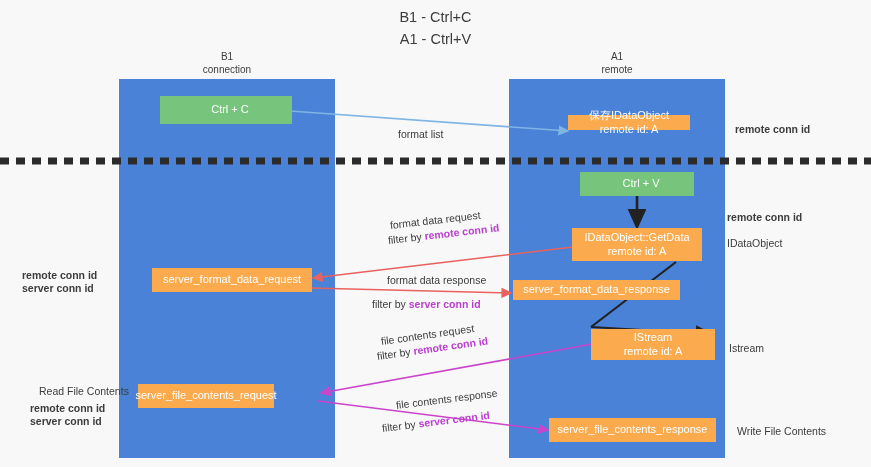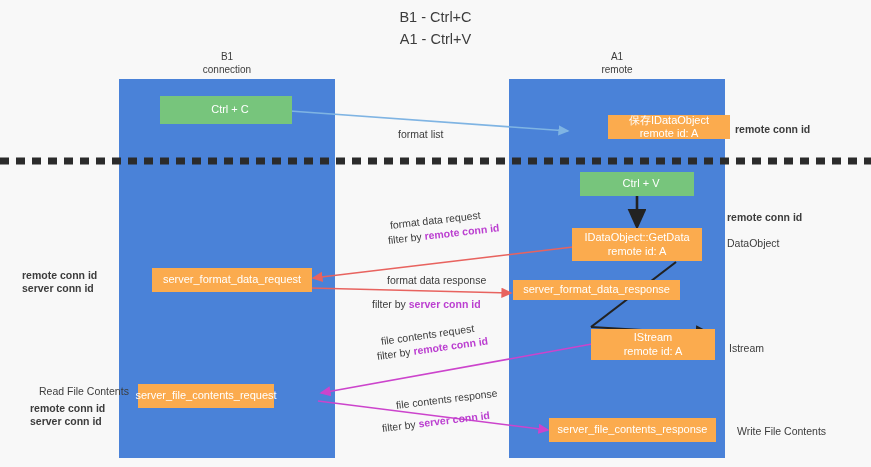--- a/index.html
+++ b/index.html
@@ -95,21 +95,21 @@
     <line x1="676" y1="262" x2="591" y2="327" stroke="#222222" stroke-width="2.2"></line>
     <line x1="591" y1="327" x2="710" y2="334" stroke="#222222" stroke-width="2.2" marker-end="url(#ar-blk)"></line>
 
     <line x1="592" y1="344" x2="321" y2="393" stroke="#cc44cc" stroke-width="1.6" marker-end="url(#ar-mag)"></line>
 
     <line x1="318" y1="401" x2="548" y2="430" stroke="#cc44cc" stroke-width="1.6" marker-end="url(#ar-mag)"></line>
   </svg>
 
   <div class="box green" style="left:160px;top:96px;width:132px;height:28px;">Ctrl + C</div>
 
-  <div class="box orange" style="left:608px;top:115px;width:122px;height:24px;">保存IDataObject
+  <div class="box orange" style="left:568px;top:115px;width:122px;height:15px;">保存IDataObject
 remote id: A</div>
 
   <div class="box green" style="left:580px;top:172px;width:114px;height:24px;">Ctrl + V</div>
 
   <div class="box orange" style="left:572px;top:228px;width:130px;height:33px;">IDataObject::GetData
 remote id: A</div>
 
   <div class="box orange" style="left:152px;top:268px;width:160px;height:24px;">server_format_data_request</div>
 
   <div class="box orange" style="left:513px;top:280px;width:167px;height:20px;">server_format_data_response</div>
@@ -138,21 +138,21 @@
     <span>filter by </span><span class="hl purple">remote conn id</span>
   </div>
 
   <div class="edgelabel" style="left:396px;top:399px;transform:rotate(-7deg);transform-origin:left center;">file contents response</div>
   <div class="edgelabel" style="left:382px;top:422px;transform:rotate(-7deg);transform-origin:left center;">
     <span>filter by </span><span class="hl purple">server conn id</span>
   </div>
 
   <div class="sidelabel bold purple" style="left:735px;top:123px;">remote conn id</div>
   <div class="sidelabel bold purple" style="left:727px;top:211px;">remote conn id</div>
-  <div class="sidelabel" style="left:727px;top:237px;">DataObject</div>
+  <div class="sidelabel" style="left:727px;top:237px;">IDataObject</div>
   <div class="sidelabel" style="left:729px;top:342px;">Istream</div>
   <div class="sidelabel" style="left:737px;top:425px;">Write File Contents</div>
 
   <div class="sidelabel bold purple" style="left:22px;top:269px;">remote conn id</div>
   <div class="sidelabel bold green-t" style="left:22px;top:282px;">server conn id</div>
 
   <div class="sidelabel" style="left:39px;top:385px;">Read File Contents</div>
   <div class="sidelabel bold purple" style="left:30px;top:402px;">remote conn id</div>
   <div class="sidelabel bold green-t" style="left:30px;top:415px;">server conn id</div>
 

